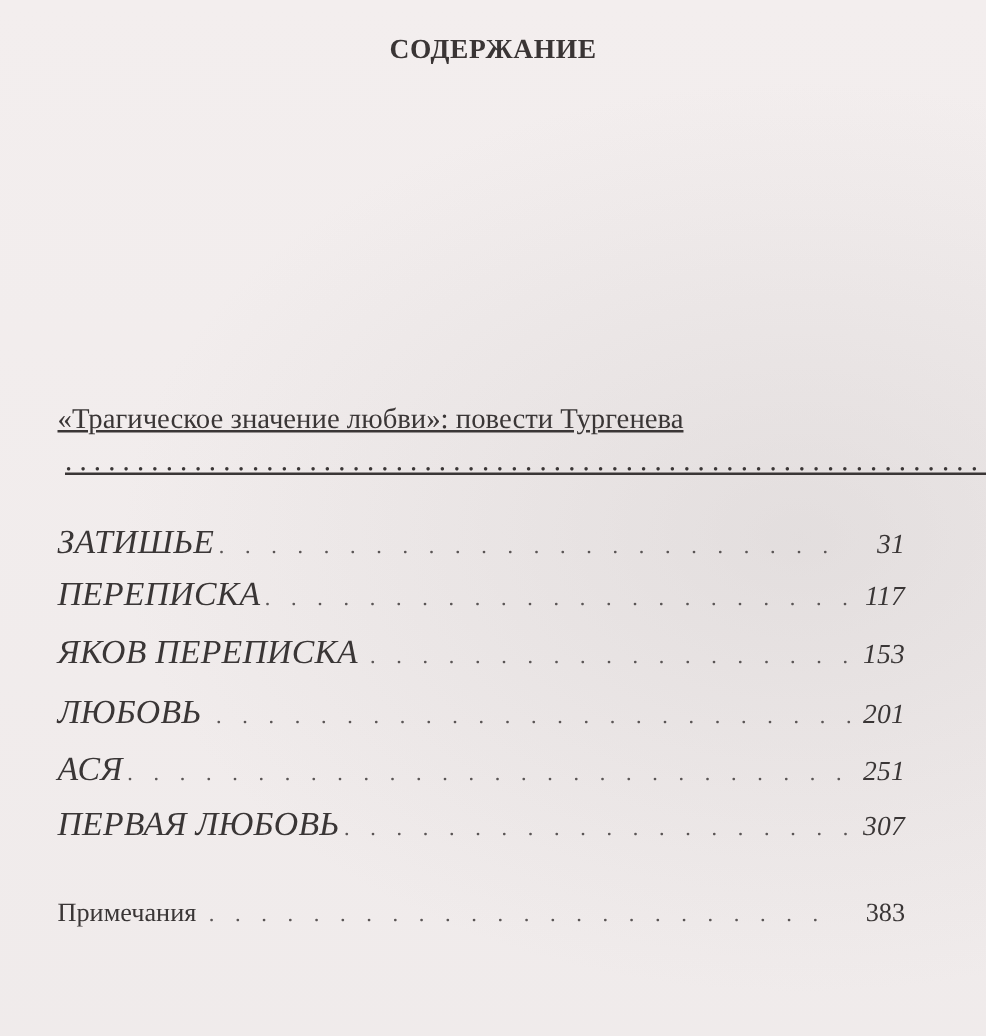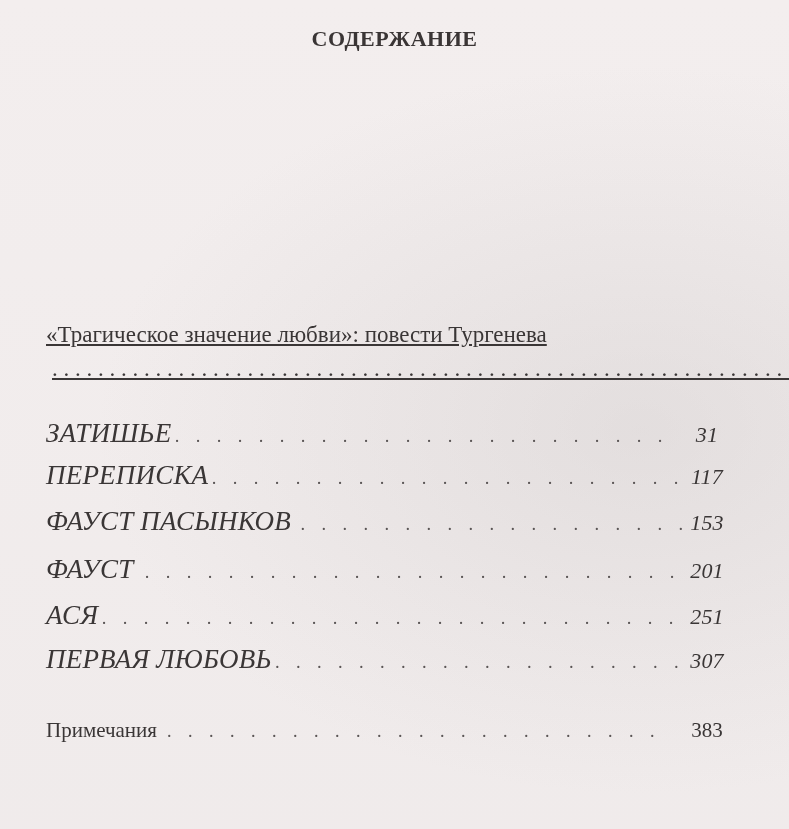--- a/index.html
+++ b/index.html
@@ -52,21 +52,21 @@
     .entry .dots {
       flex: 1 1 auto;
       overflow: hidden;
       margin: 0 4px;
       color: #5a5555;
       letter-spacing: 6px;
       font-size: 18px;
     }
     .entry .page {
       flex: 0 0 auto;
-      text-align: center;
+      text-align: right;
       min-width: 34px;
     }
     .intro {
       top: 318px;
       font-size: 23px;
       line-height: 34px;
       text-decoration: underline;
     }
     .intro .line1 { white-space: nowrap; }
     .intro .line2 {
@@ -110,27 +110,27 @@
     <span class="page" style="padding-left:14px;">31</span>
   </div>
 
   <div class="entry work" style="top:460px;">
     <span class="label">ПЕРЕПИСКА</span>
     <span class="dots">. . . . . . . . . . . . . . . . . . . . . . . . . . . . . . . . . . . . . . . . . . . . . . . . . . . . . . . . . . . . . . . . . . . . .</span>
     <span class="page">117</span>
   </div>
 
   <div class="entry work" style="top:506px;">
-    <span class="label">ФАУСТ ПАСЫНКОВ</span>
+    <span class="label">ЯКОВ ПЕРЕПИСКА</span>
     <span class="dots" style="margin-left:10px;">. . . . . . . . . . . . . . . . . . . . . . . . . . . . . . . . . . . . . . . . . . . . . . . . . . . . . . . . . . . . . . . . . . . . .</span>
     <span class="page">153</span>
   </div>
 
   <div class="entry work" style="top:554px;">
-    <span class="label">ФАУСТ</span>
+    <span class="label">ЛЮБОВЬ</span>
     <span class="dots" style="margin-left:12px;">. . . . . . . . . . . . . . . . . . . . . . . . . . . . . . . . . . . . . . . . . . . . . . . . . . . . . . . . . . . . . . . . . . . . .</span>
     <span class="page">201</span>
   </div>
 
   <div class="entry work" style="top:600px;">
     <span class="label">АСЯ</span>
     <span class="dots">. . . . . . . . . . . . . . . . . . . . . . . . . . . . . . . . . . . . . . . . . . . . . . . . . . . . . . . . . . . . . . . . . . . . .</span>
     <span class="page">251</span>
   </div>
 

